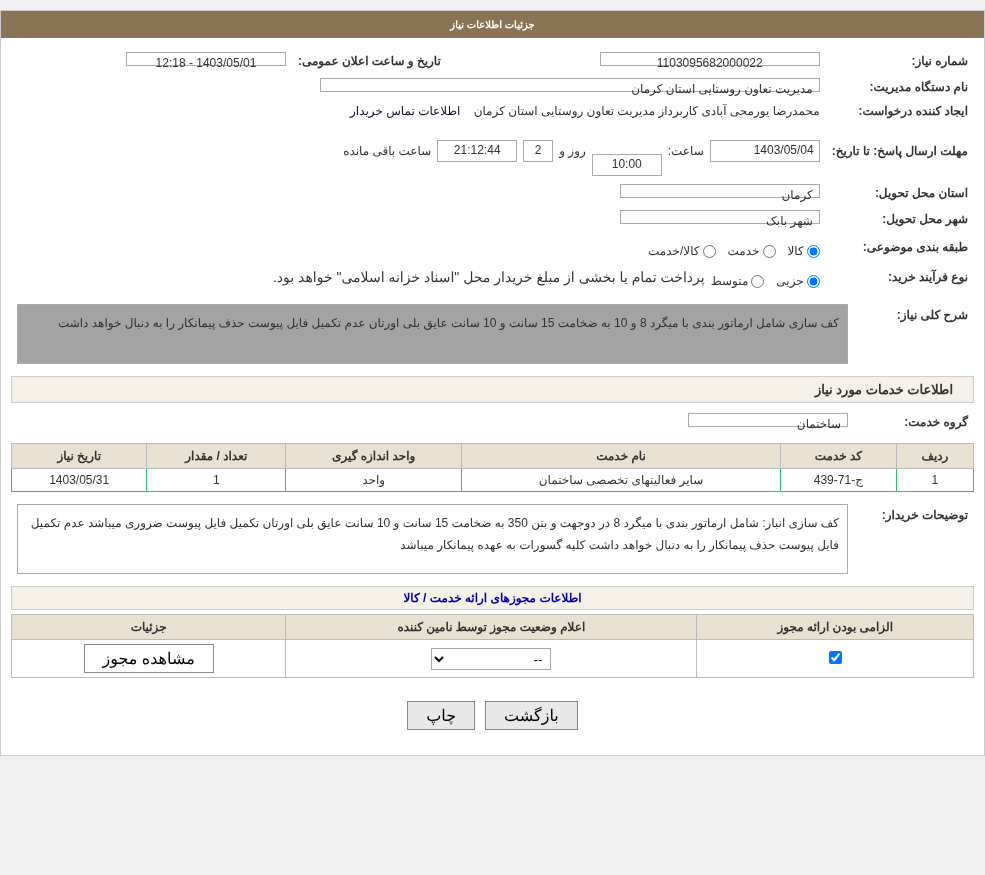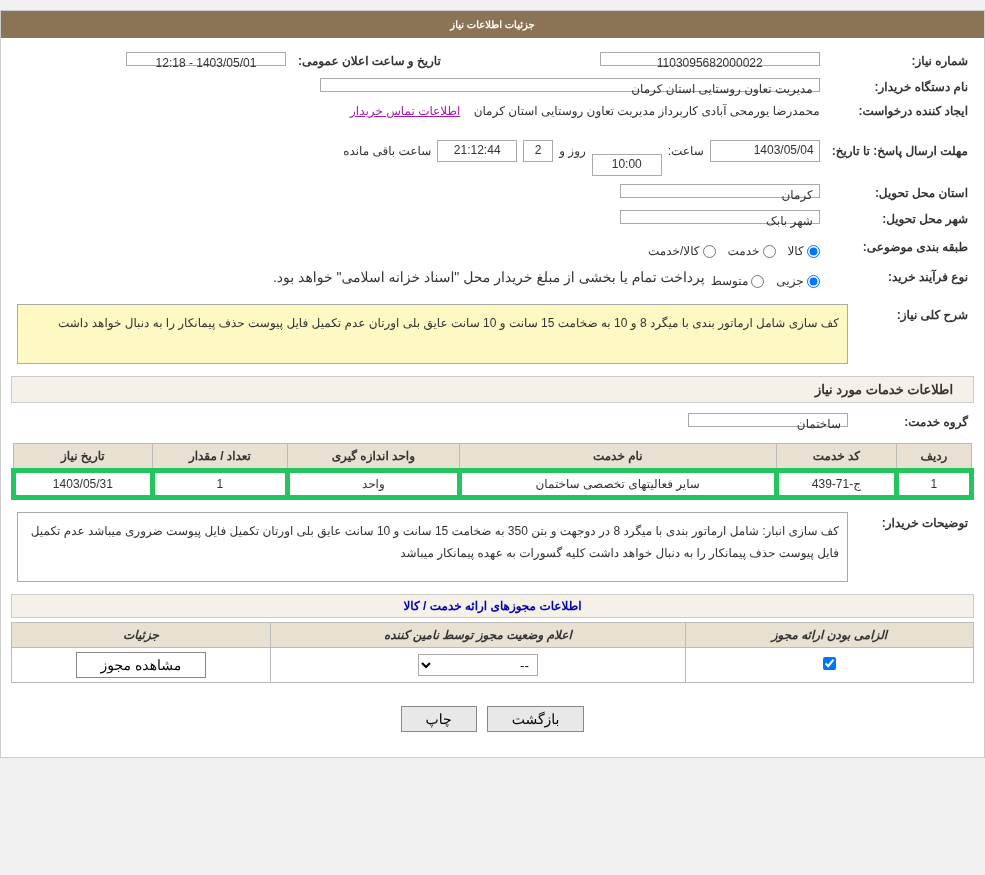--- a/index.html
+++ b/index.html
@@ -48,22 +48,21 @@
     }
     .input-box {
       border: 1px solid #aaa;
       padding: 3px 6px;
       background: #fff;
       display: inline-block;
       min-width: 180px;
       height: 14px;
     }
     .link-text {
-      color: #a21caf;
-      text-decoration: underline;
+      color: #0f172a;
       cursor: pointer;
     }
     .date-field {
       border: 1px solid #aaa;
       padding: 2px 5px;
       background: #fff;
       height: 22px;
     }
     .radio-group {
       display: flex;
@@ -81,39 +80,39 @@
       border: 1px solid #ccc;
       padding: 5px 20px;
       font-weight: bold;
       font-size: 13px;
       margin: 8px 0 6px 0;
       color: #333;
     }
     .description-box {
       border: 1px solid #aaa;
       padding: 8px;
-      background: #fef9c3;
+      background: #a3a3a3;
       min-height: 60px;
       text-align: right;
       line-height: 1.8;
     }
     .services-table {
       width: 100%;
       border-collapse: collapse;
       margin-bottom: 8px;
     }
     .services-table th {
       background: #e8e0d0;
       border: 1px solid #bbb;
       padding: 5px 8px;
       text-align: center;
       font-weight: bold;
     }
     .services-table td {
-      border: 5px solid #22c55e;
+      border: 1px solid #22c55e;
       padding: 4px 8px;
       text-align: center;
     }
     .buyer-notes {
       border: 1px solid #aaa;
       padding: 8px;
       background: #fff;
       min-height: 70px;
       text-align: right;
       line-height: 1.8;
@@ -133,33 +132,32 @@
       text-align: center;
     }
     .license-table {
       width: 100%;
       border-collapse: collapse;
       margin-bottom: 8px;
     }
     .license-table th {
       background: #e8e0d0;
       border: 1px solid #bbb;
-      padding: 5px 24px;
-      font-weight: bold;
-      font-style: italic;
+      padding: 5px 16px;
+      font-weight: bold;
     }
     .license-table td {
       border: 1px solid #bbb;
       padding: 4px 8px;
       text-align: center;
     }
     .btn {
-      padding: 4px 24px;
+      padding: 4px 18px;
       cursor: pointer;
-      font-size: 14px;
+      font-size: 16px;
       border: 1px solid #aaa;
       background: #f0f0f0;
     }
     .btn-view {
       background: #fff;
       border: 1px solid #888;
       color: #000;
     }
     .btn-print {
       background: #e8e8e8;
@@ -212,21 +210,21 @@
         <td class="value-cell">
           <div class="input-box" style="min-width:220px;text-align:center;">1103095682000022</div>
         </td>
         <td class="label-cell" style="text-align:right;">تاریخ و ساعت اعلان عمومی:</td>
         <td class="value-cell">
           <div class="input-box" style="min-width:160px;text-align:center;">1403/05/01 - 12:18</div>
         </td>
       </tr>
 
       <tr>
-        <td class="label-cell">نام دستگاه خریدار:</td>
+        <td class="label-cell">نام دستگاه مدیریت:</td>
         <td colspan="3" class="value-cell">
           <div class="input-box" style="min-width:500px;">مدیریت تعاون روستایی استان کرمان</div>
         </td>
       </tr>
 
       <tr>
         <td class="label-cell">ایجاد کننده درخواست:</td>
         <td colspan="3" class="value-cell">
           <span>محمدرضا یورمحی آبادی کاربرداز مدیریت تعاون روستایی استان کرمان</span>
           &nbsp;&nbsp;

